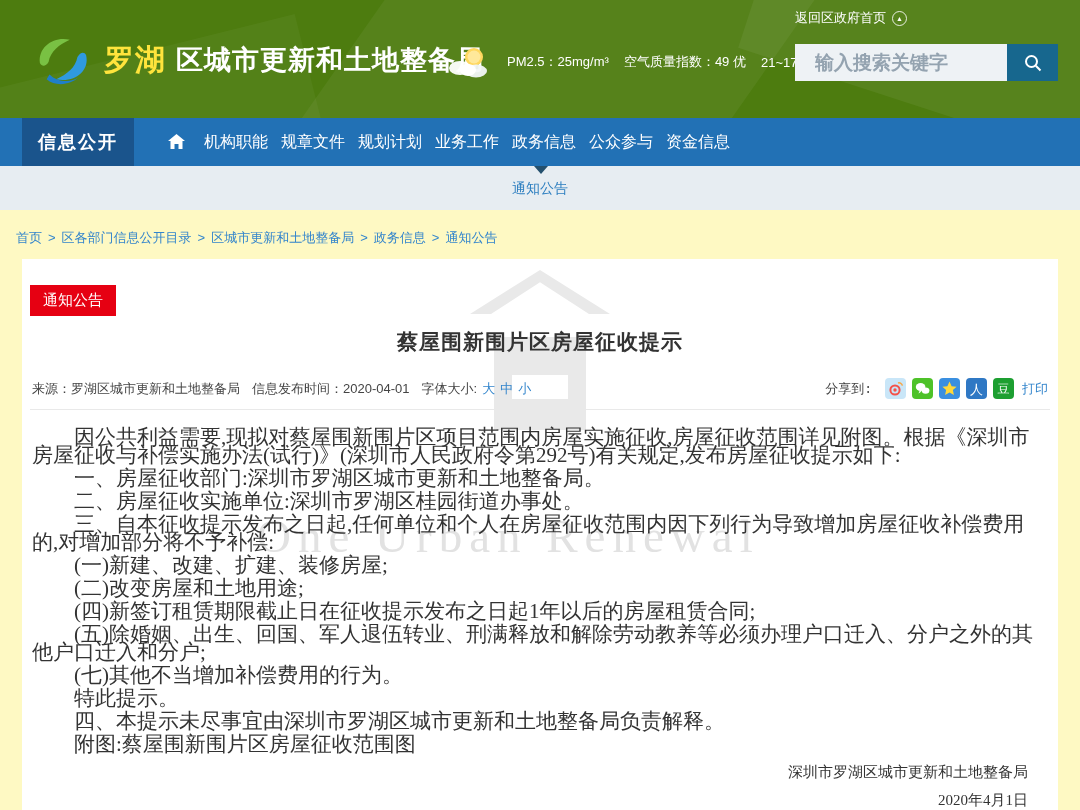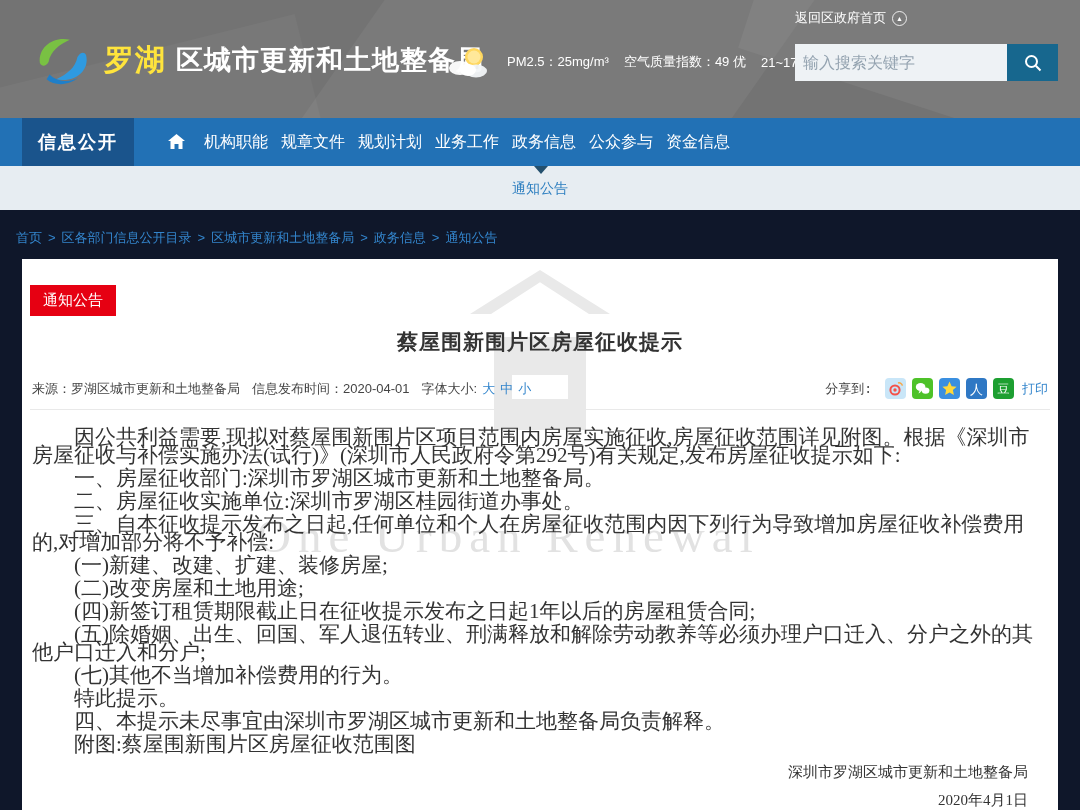--- a/index.html
+++ b/index.html
@@ -1,39 +1,39 @@
 <!DOCTYPE html>
 <html><head>
 <meta charset="utf-8">
 <style>
   * { margin:0; padding:0; box-sizing:border-box; }
   html,body { width:1080px; height:810px; overflow:hidden; background:#edf1f7;
               font-family:"Liberation Sans", sans-serif; }
 
   
-  .hdr { position:relative; height:118px; background:#737373; overflow:hidden; }
+  .hdr { position:relative; height:118px; background:#4d7c0f; overflow:hidden; }
   .hdr .deco1 { position:absolute; left:360px; top:-70px; width:430px; height:210px;
                 background:rgba(255,255,255,0.05); transform:skewX(-35deg); }
   .hdr .deco2 { position:absolute; left:760px; top:-90px; width:560px; height:230px;
                 background:rgba(255,255,255,0.06); transform:rotate(18deg); }
   .hdr .deco3 { position:absolute; left:-80px; top:60px; width:400px; height:160px;
                 background:rgba(255,255,255,0.04); transform:rotate(-14deg); }
   .return-link { position:absolute; left:795px; top:9px; color:#fff; font-size:13px;
                  display:flex; align-items:center; gap:6px; cursor:pointer; z-index:3; }
   .circ-ic { width:15px; height:15px; border:1px solid rgba(255,255,255,.85); border-radius:50%;
              display:flex; align-items:center; justify-content:center; font-size:7px; color:#fff; }
   .logo-row { position:absolute; left:34px; top:34px; display:flex; align-items:center; z-index:2; }
   .dist { color:#ffe43c; font-size:30px; font-weight:bold; margin-left:12px; letter-spacing:1px; }
   .bureau { color:#fff; font-size:27px; font-weight:bold; margin-left:10px; letter-spacing:1px; }
   .weather { position:absolute; left:446px; top:44px; display:flex; align-items:center;
              color:#fff; font-size:13px; z-index:2; }
   .weather span { margin-left:15px; }
   .search { position:absolute; left:795px; top:44px; width:263px; height:37px; display:flex; z-index:3; }
-  .search input { flex:1; width:212px; border:0; outline:none; background:#eef2f5; padding:0 8px;
-                  font-size:16px; color:#333; }
+  .search input { flex:1; width:212px; border:0; outline:none; background:#eef2f5; padding:0 20px;
+                  font-size:19px; color:#333;font-weight:bold; }
   .search input::placeholder { color:#94a3b0; }
   .search .btn { width:51px; background:#17678e; border:0; display:flex; align-items:center;
                  justify-content:center; cursor:pointer; }
 
   
   .nav { position:relative; height:48px; background:#2271b5; }
   .nav-section { position:absolute; left:22px; top:0; width:112px; height:48px; background:#1a548c;
                  color:#fff; font-size:18px; font-weight:bold; letter-spacing:2px;
                  display:flex; align-items:center; justify-content:center; cursor:pointer; }
   .nav-home { position:absolute; left:168px; top:16px; cursor:pointer; }
@@ -42,21 +42,21 @@
 
   
   .subnav { position:relative; height:44px; background:#e7edf2; text-align:center; }
   .tri { position:absolute; left:534px; top:0; width:0; height:0;
          border-left:7px solid transparent; border-right:7px solid transparent;
          border-top:8px solid #24506e; }
   .subnav a { display:inline-block; margin-top:14px; color:#2e7fc0; font-size:14px;
               text-decoration:none; cursor:pointer; }
 
   
-  .page { height:600px; background:#0f172a; }
+  .page { height:600px; background:#fef9c3; }
   .crumbs { padding:19px 0 12px 16px; font-size:13px; color:#3385cc; }
   .crumbs span, .crumbs a { color:#3385cc; text-decoration:none; }
   .crumbs .sep { margin:0 6px; }
 
   .card { position:relative; margin:0 22px; height:553px; background:#fff; overflow:hidden; }
 
   
   .wm-house { position:absolute; top:11px; left:50%; transform:translateX(-50%);
               width:150px; height:170px; z-index:0; }
   .wm-roof { position:absolute; top:0; left:5px; width:140px; height:44px; background:#e9e9e9;

